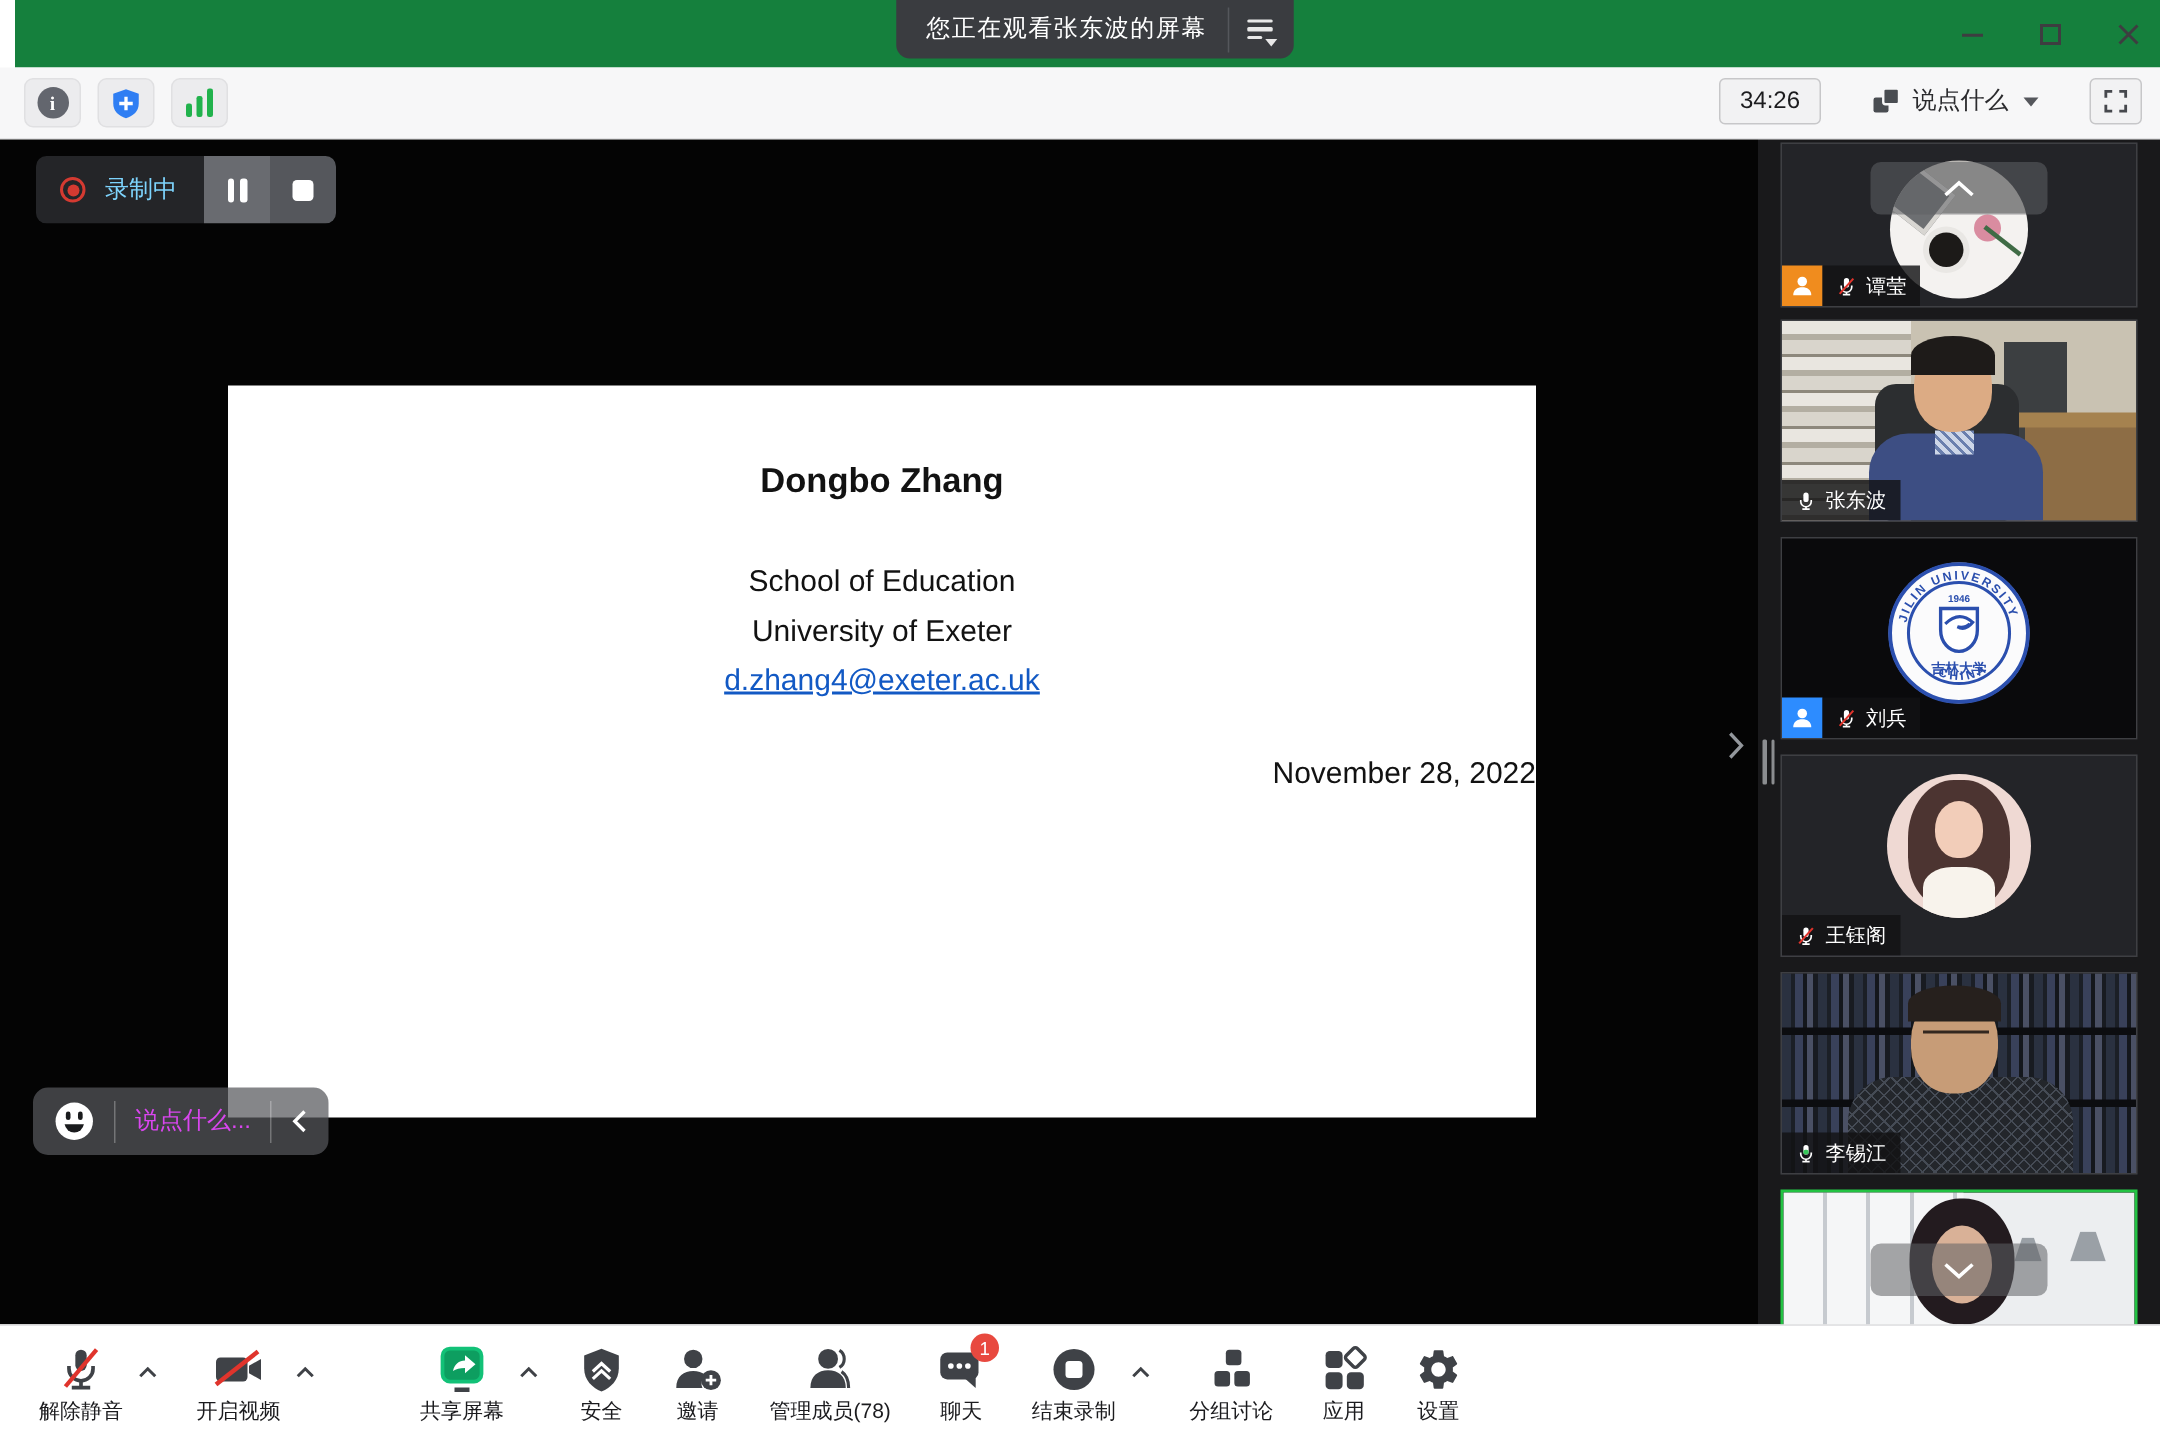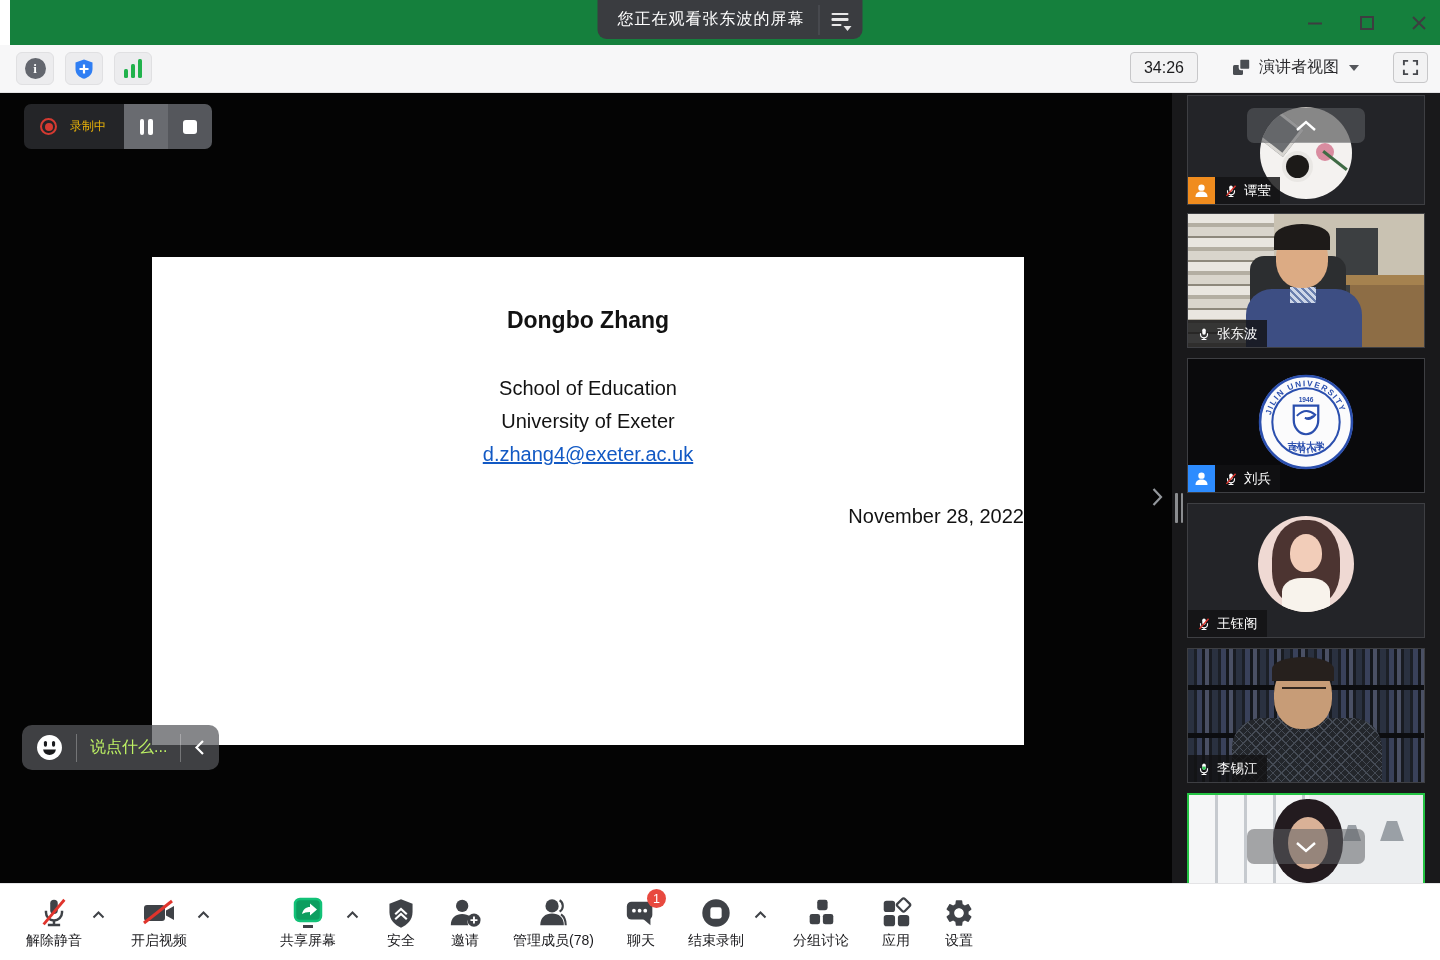--- a/index.html
+++ b/index.html
@@ -34,36 +34,36 @@
   .view-label { font-size:16px; color:#2b2b2e; }
   .caret-down { width:0; height:0; border-left:5px solid transparent; border-right:5px solid transparent; border-top:6px solid #55575c; margin-left:2px; }
   .fullscreen-btn { width:35px; height:31px; border:1px solid #c7c7c9; border-radius:4px; background:#f2f2f3; display:flex; align-items:center; justify-content:center; }
 
   
   .main { position:absolute; left:0; top:93px; width:1172px; height:790px; background:#040404; overflow:hidden; }
   .recording-pill { position:absolute; left:24px; top:11px; height:45px; display:flex; border-radius:7px; overflow:hidden; }
   .rec-left { display:flex; align-items:center; gap:13px; background:rgba(38,39,42,.94); padding:0 18px 0 16px; }
   .rec-dot { width:17px; height:17px; border:2.5px solid #d43a31; border-radius:50%; position:relative; }
   .rec-dot::after { content:""; position:absolute; left:50%; top:50%; transform:translate(-50%,-50%); width:8px; height:8px; background:#d43a31; border-radius:50%; }
-  .rec-label { color:#eab308; font-size:12px; }
+  .rec-label { color:#7dd3fc; font-size:16px; }
   .rec-pause { width:44px; background:#696b70; display:flex; align-items:center; justify-content:center; gap:4px; }
   .rec-pause i { display:block; width:4.5px; height:16px; background:#fff; border-radius:2px; }
   .rec-stop { width:44px; background:#55575c; display:flex; align-items:center; justify-content:center; }
   .rec-stop i { display:block; width:14px; height:14px; background:#fff; border-radius:3px; }
 
   .slide { position:absolute; left:152px; top:164px; width:872px; height:488px; background:#fff; color:#121212; text-align:center; }
   .slide-title { margin:78px auto 0; max-width:720px; font-size:25px; line-height:36px; font-weight:bold; }
   .slide-author { margin-top:50px; font-size:23px; font-weight:bold; }
   .slide-org { margin-top:38px; font-size:20px; line-height:33px; }
   .slide-email a { color:#1259c4; text-decoration:underline; }
   .slide-date { margin-top:34px; font-size:20px;text-align:right; }
 
   .chat-pill { position:absolute; left:22px; top:632px; height:45px; background:rgba(86,88,92,.72); border-radius:10px; display:flex; align-items:center; padding:0 14px; gap:13px; }
   .chat-div { width:1px; height:28px; background:rgba(255,255,255,.28); }
-  .chat-placeholder { color:#bef264; font-size:16px; }
+  .chat-placeholder { color:#d946ef; font-size:16px; }
   .collapse-right { position:absolute; left:1146px; top:392px; width:22px; height:24px; display:flex; align-items:center; justify-content:center; }
 
   
   .sidebar { position:absolute; left:1172px; top:93px; width:268px; height:790px; background:#19191b; overflow:hidden; }
   .drag-handle { position:absolute; left:3px; top:400px; display:flex; gap:3px; }
   .drag-handle i { display:block; width:2.5px; height:30px; background:#8b8d90; border-radius:1px; }
   .tile { position:absolute; left:15px; width:238px; background:#232428; border:1px solid #3e3f43; overflow:hidden; }
   .tile.active { border:2px solid #23c343; }
   .name-row { position:absolute; left:0; bottom:0; display:flex; align-items:stretch; height:27px; z-index:5; }
   .role-badge { width:27px; display:flex; align-items:center; justify-content:center; }
@@ -183,21 +183,21 @@
           </span>
       </div>
     </div>
     <div class="topbar-right">
       <div class="timer-box">34:26</div>
       <div class="view-btn">
         <svg width="19" height="19" viewBox="0 0 19 19">
           <rect x="1" y="7" width="10" height="10" rx="1.5" fill="#4a4d52"></rect>
           <rect x="7.5" y="1" width="10.5" height="10.5" rx="1.5" fill="#4a4d52" stroke="#f7f7f8" stroke-width="1.6"></rect>
         </svg>
-        <span class="view-label">演讲者视图</span>
+        <span class="view-label">说点什么</span>
         <span class="caret-down"></span>
       </div>
       <div class="fullscreen-btn">
         <svg width="17" height="17" viewBox="0 0 18 18">
           <path d="M2 6.5 V2 h4.5 M11.5 2 H16 v4.5 M16 11.5 V16 h-4.5 M6.5 16 H2 v-4.5" fill="none" stroke="#46484d" stroke-width="2"></path>
         </svg>
       </div>
     </div>
   </div>
 

